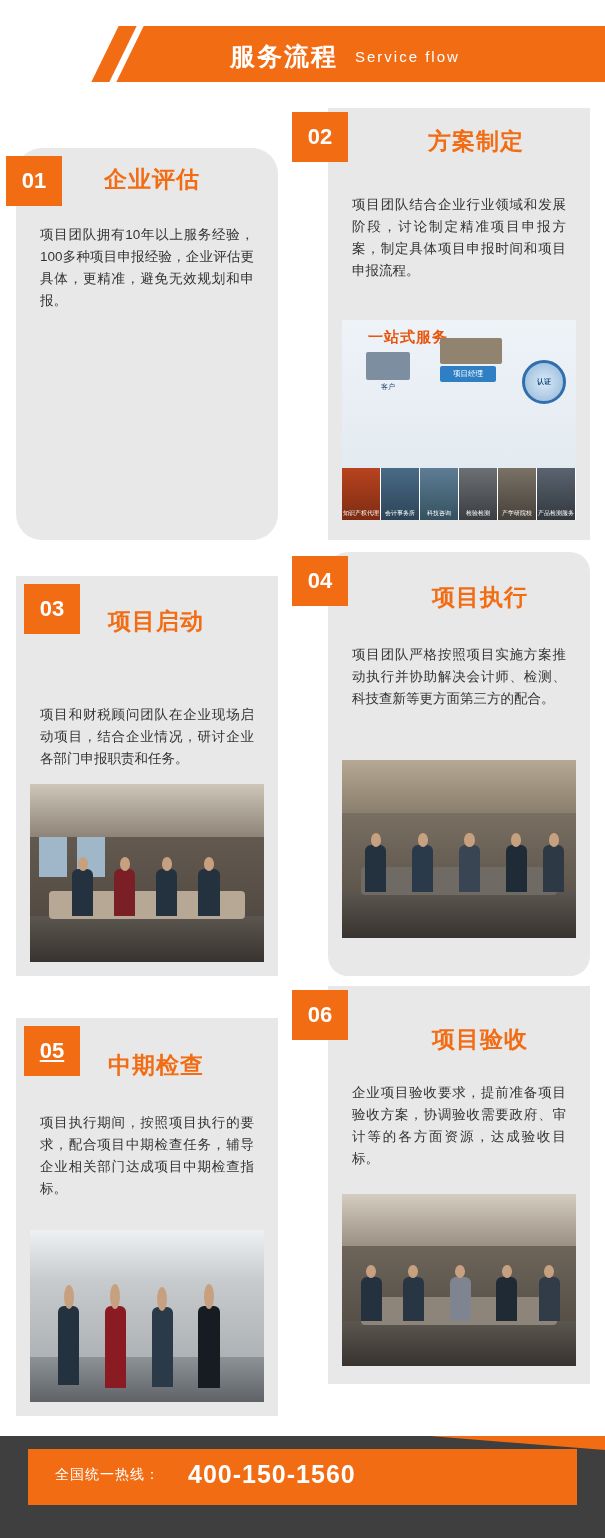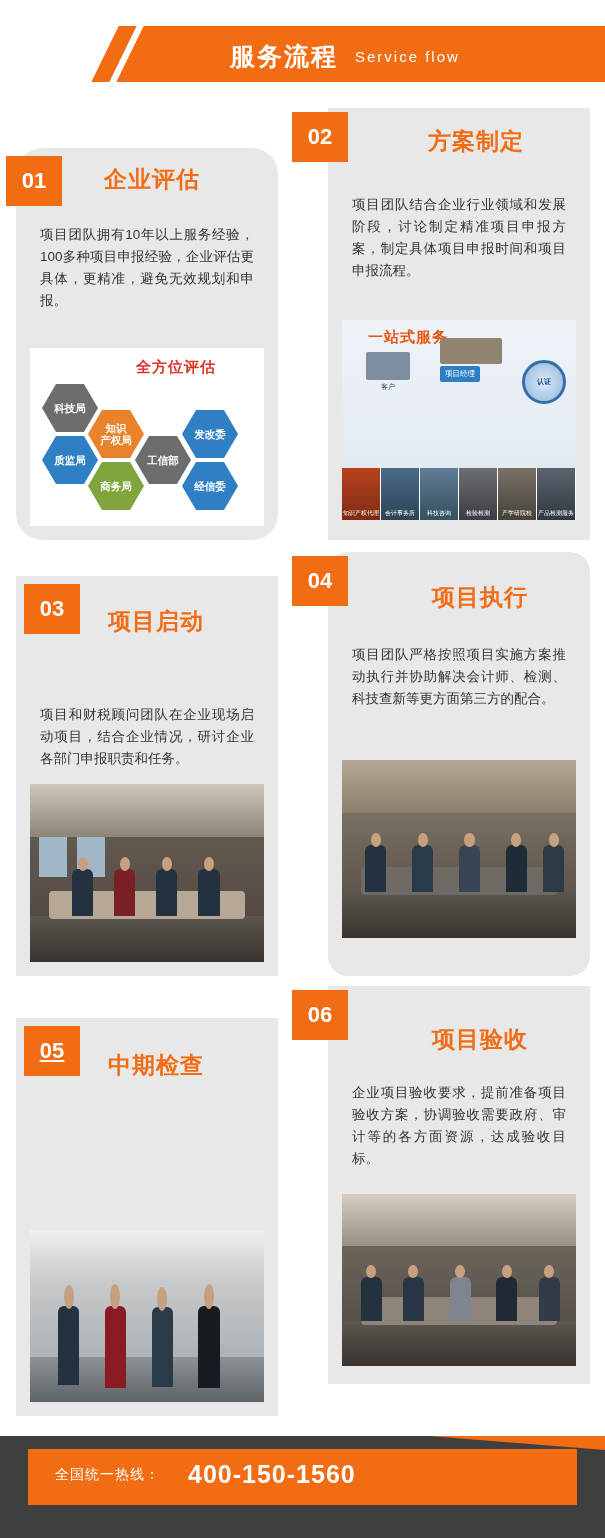--- a/index.html
+++ b/index.html
@@ -190,21 +190,21 @@
     text-align: center;
     width: 48px;
   }
   .os-box {
     position: absolute;
     border-radius: 2px;
   }
   .os-center {
     position: absolute;
     left: 98px; top: 46px;
-    width: 40px; height: 16px;
+    width: 56px; height: 16px;
     background: #2f7fc4;
     color: #fff;
     font-size: 7.5px;
     display: flex; align-items: center; justify-content: center;
     border-radius: 2px;
   }
   .os-seal {
     position: absolute;
     right: 10px; top: 40px;
     width: 44px; height: 44px;
@@ -275,45 +275,20 @@
   <div class="header-slant-b"></div>
   <div class="header-slant-a"></div>
   <div class="header-bar"></div>
   <div class="header-title">服务流程</div>
   <div class="header-sub">Service flow</div>
 </div>
 
 <div class="card" style="left:16px; top:148px; width:262px; height:392px;border-radius:26px;">
   <div class="card-title" style="left:88px; top:16px;">企业评估</div>
   <div class="card-text" style="left:24px; top:76px; width:214px;">项目团队拥有10年以上服务经验，100多种项目申报经验，企业评估更具体，更精准，避免无效规划和申报。</div>
-  <div class="hexwrap" style="left:14px; top:200px; width:234px; height:178px;">
-    <div class="hex-title" style="left:106px; top:10px;">全方位评估</div>
-    <div class="hex" style="left:12px; top:36px; background:#6d6d6d;">
-      <span>科技局</span>
-    </div>
-    <div class="hex" style="left:58px; top:62px; background:#e8832c; white-space:pre-line;">
-      <span>知识
-产权局</span>
-    </div>
-    <div class="hex" style="left:152px; top:62px; background:#2f7fc4;">
-      <span>发改委</span>
-    </div>
-    <div class="hex" style="left:12px; top:88px; background:#2f7fc4;">
-      <span>质监局</span>
-    </div>
-    <div class="hex" style="left:105px; top:88px; background:#6d6d6d;">
-      <span>工信部</span>
-    </div>
-    <div class="hex" style="left:58px; top:114px; background:#7fa53c;">
-      <span>商务局</span>
-    </div>
-    <div class="hex" style="left:152px; top:114px; background:#2f7fc4;">
-      <span>经信委</span>
-    </div>
-  </div>
 </div>
 <div class="num-badge" style="left:6px; top:156px;">01</div>
 
 <div class="card" style="left:328px; top:108px; width:262px; height:432px;">
   <div class="card-title" style="left:100px; top:18px;">方案制定</div>
   <div class="card-text" style="left:24px; top:86px; width:214px;">项目团队结合企业行业领域和发展阶段，讨论制定精准项目申报方案，制定具体项目申报时间和项目申报流程。</div>
   <div class="onestop" style="left:14px; top:212px; width:234px; height:200px;">
     <div class="onestop-title">一站式服务</div>
     <div class="os-node" style="left:22px; top:62px;">客户</div>
     <div class="os-box" style="left:24px; top:32px; width:44px; height:28px; background:#7d8ea0;"></div>
@@ -376,20 +351,21 @@
       <div class="p" style="left:50%; background:#3a4553;"></div>
       <div class="p" style="left:70%; background:#1f2c38;"></div>
       <div class="p" style="left:86%; background:#2d3a46;"></div>
     </div>
   </div>
 </div>
 <div class="num-badge" style="left:292px; top:556px;">04</div>
 
 <div class="card" style="left:16px; top:1018px; width:262px; height:398px;">
   <div class="card-title" style="left:92px; top:32px;">中期检查</div>
+  <div class="card-text" style="left:24px; top:94px; width:214px;">项目执行期间，按照项目执行的要求，配合项目中期检查任务，辅导企业相关部门达成项目中期检查指标。</div>
   <div class="photo" style="left:14px; top:212px; width:234px; height:172px;">
     <div class="ph-room" style="background:linear-gradient(#d8dbdd,#9fa4a8);">
       <div class="ceil" style="background:linear-gradient(#eef0f2,#c6cacd);"></div>
       <div class="floor" style="background:linear-gradient(#8d9296,#5f6368);"></div>
       <div class="p" style="left:12%; height:46%; bottom:10%;"></div>
       <div class="p" style="left:32%; height:48%; bottom:8%; background:#8a1b22;"></div>
       <div class="p" style="left:52%; height:46%; bottom:9%; background:#2b3a48;"></div>
       <div class="p" style="left:72%; height:48%; bottom:8%; background:#171c22;"></div>
     </div>
   </div>

